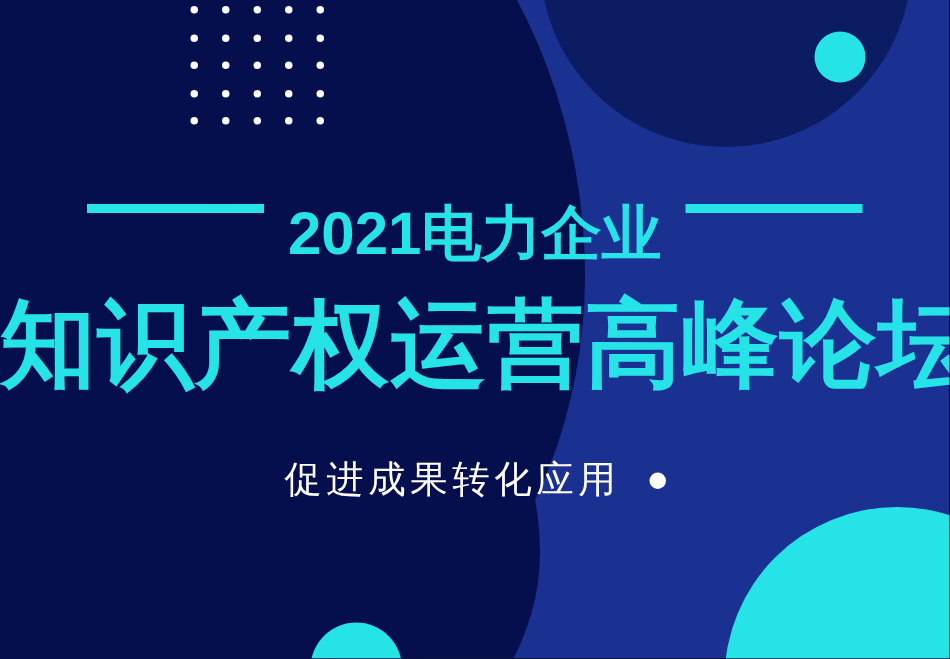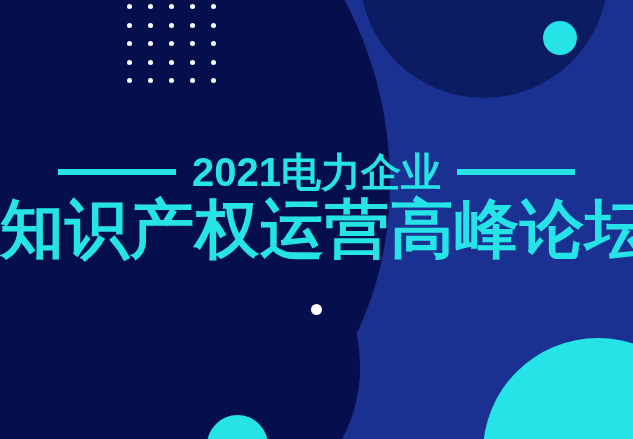--- a/index.html
+++ b/index.html
@@ -106,25 +106,25 @@
   }
 
   
   .content {
     position: absolute;
     inset: 0;
   }
 
   .title-line-1 {
     position: absolute;
-    top: 152px;
+    top: 136px;
     left: 0;
     width: 633px;
     display: flex;
-    align-items: center;
+    align-items: flex-start;
     justify-content: center;
     gap: 16px;
   }
   .rule {
     height: 6px;
     width: 118px;
     background: #26e3e8;
     flex: none;
   }
   .title-1-text {
@@ -221,17 +221,18 @@
 
     <div class="title-line-1">
       <span class="rule"></span>
       <span class="title-1-text">2021电力企业</span>
       <span class="rule"></span>
     </div>
 
     <div class="title-line-2">知识产权运营高峰论坛</div>
 
     <div class="subtitle">
+      <span>促进成果转化应用</span>
       <span class="bullet"></span>
     </div>
 
   </div>
 </div>
 
 </body></html>

